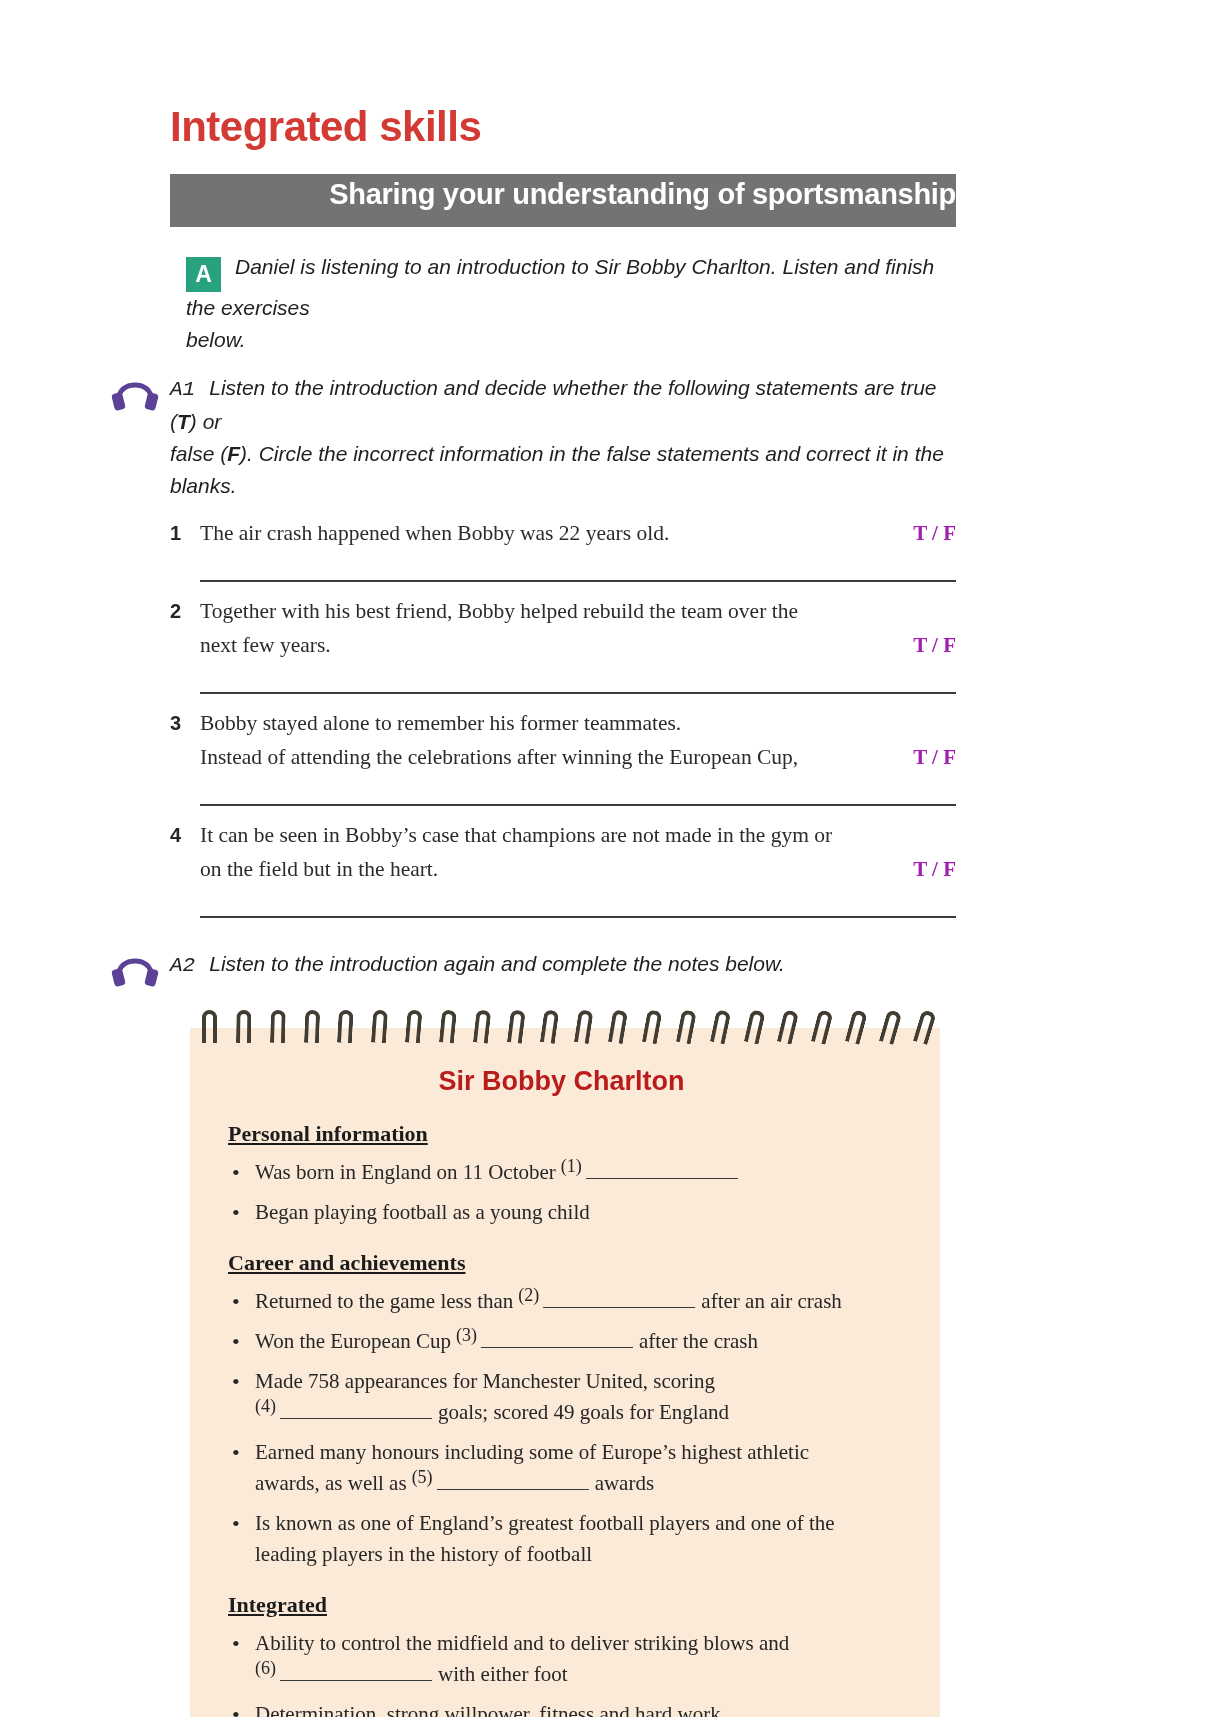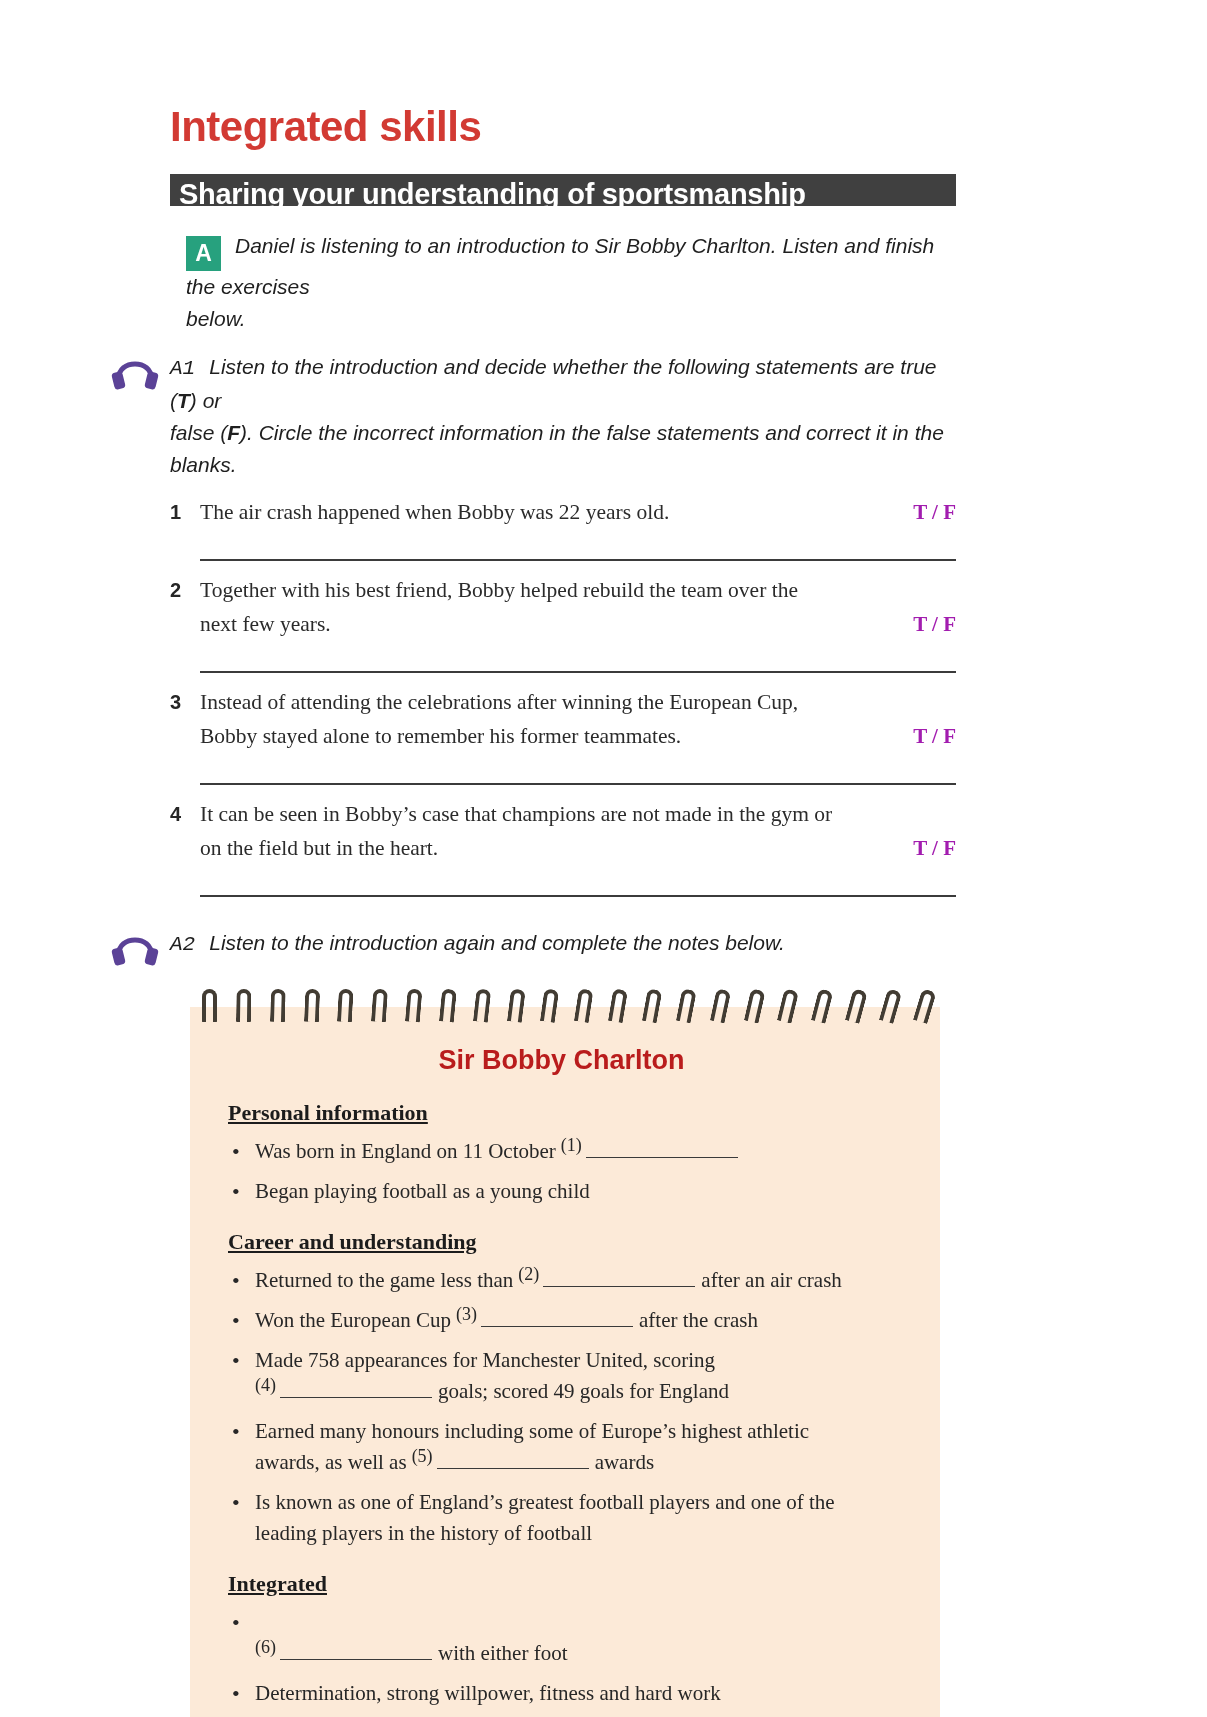--- a/index.html
+++ b/index.html
@@ -13,26 +13,27 @@
   .content { margin-left:170px; width:786px; padding-top:106px; }
 
   
   .page-title {
     margin:0 0 26px 0;
     font:bold 42px/1 "Liberation Sans", sans-serif;
     letter-spacing:-0.5px;
     color:#d23a33;
   }
   .banner {
-    background:#404040;
+    background:#737373;
     color:#ffffff;
     font:bold 29px/40px "Liberation Sans", sans-serif;
-    height:32px;
+    height:53px;
     padding-left:9px;
     letter-spacing:-0.3px;
+    text-align:right;
   }
 
   
   .partA {
     margin:24px 0 0 16px;
     font:italic 21px/32px "Liberation Sans", sans-serif;
     color:#1f1f1f;
   }
   .abox {
     display:inline-block;
@@ -153,22 +154,22 @@
         <div>Together with his best friend, Bobby helped rebuild the team over the</div>
         <div>next few years.</div>
       </div>
       <div class="tf">T / F</div>
     </div>
     <div class="blankline"></div>
 
     <div class="statement">
       <div class="snum">3</div>
       <div class="stext">
+        <div>Bobby stayed alone to remember his former teammates.</div>
         <div>Instead of attending the celebrations after winning the European Cup,</div>
-        <div>Bobby stayed alone to remember his former teammates.</div>
       </div>
       <div class="tf">T / F</div>
     </div>
     <div class="blankline"></div>
 
     <div class="statement">
       <div class="snum">4</div>
       <div class="stext">
         <div>It can be seen in Bobby’s case that champions are not made in the gym or</div>
         <div>on the field but in the heart.</div>
@@ -214,31 +215,31 @@
     <div class="panel">
 
       <div class="note-title">Sir Bobby Charlton</div>
 
       <div class="note-h">Personal information</div>
       <ul class="note-list">
         <li><span>Was born in England on 11 October</span><span class="supnum">(1)</span><span class="blank"></span></li>
         <li><span>Began playing football as a young child</span></li>
       </ul>
 
-      <div class="note-h">Career and understanding</div>
+      <div class="note-h">Career and achievements</div>
       <ul class="note-list">
         <li><span>Returned to the game less than</span><span class="supnum">(2)</span><span class="blank"></span><span>after an air crash</span></li>
         <li><span>Won the European Cup</span><span class="supnum">(3)</span><span class="blank"></span><span>after the crash</span></li>
         <li><span>Made 758 appearances for Manchester United, scoring</span><br><span class="supnum" style="margin-left:0;">(4)</span><span class="blank"></span><span>goals; scored 49 goals for England</span></li>
         <li><span>Earned many honours including some of Europe’s highest athletic</span><br><span>awards, as well as</span><span class="supnum">(5)</span><span class="blank"></span><span>awards</span></li>
         <li><span>Is known as one of England’s greatest football players and one of the</span><br><span>leading players in the history of football</span></li>
       </ul>
 
       <div class="note-h">Integrated</div>
       <ul class="note-list">
-        <li><br><span class="supnum" style="margin-left:0;">(6)</span><span class="blank"></span><span>with either foot</span></li>
+        <li><span>Ability to control the midfield and to deliver striking blows and</span><br><span class="supnum" style="margin-left:0;">(6)</span><span class="blank"></span><span>with either foot</span></li>
         <li><span>Determination, strong willpower, fitness and hard work</span></li>
       </ul>
 
     </div>
   </div>
 
 </div>
 
 </body></html>

